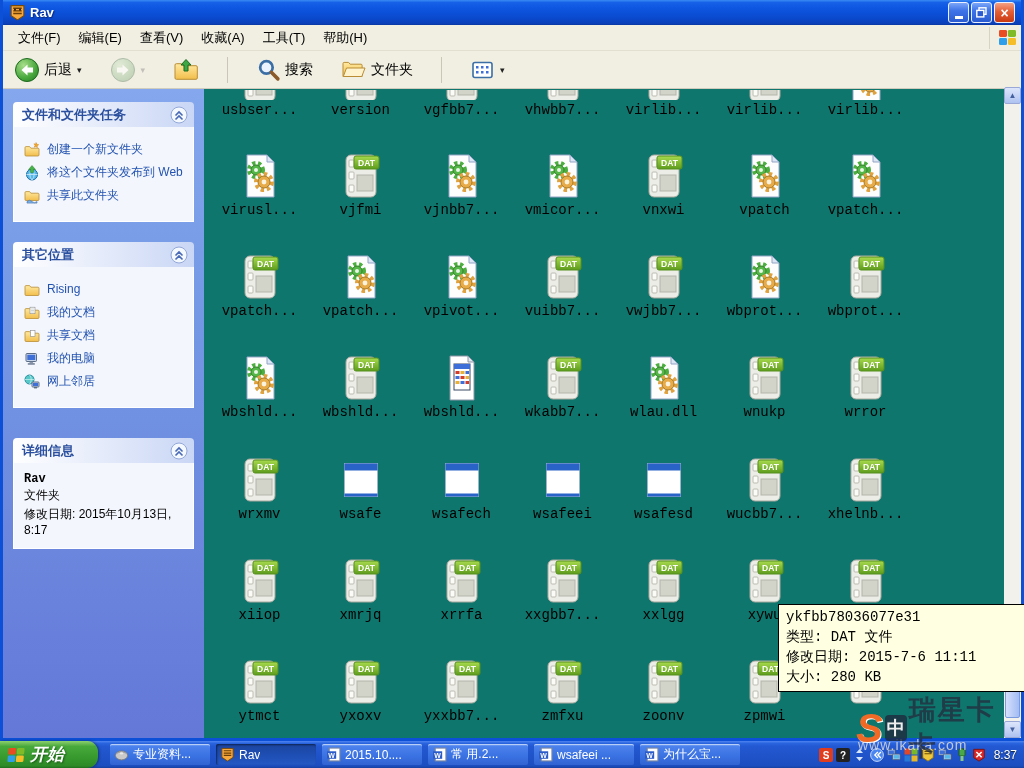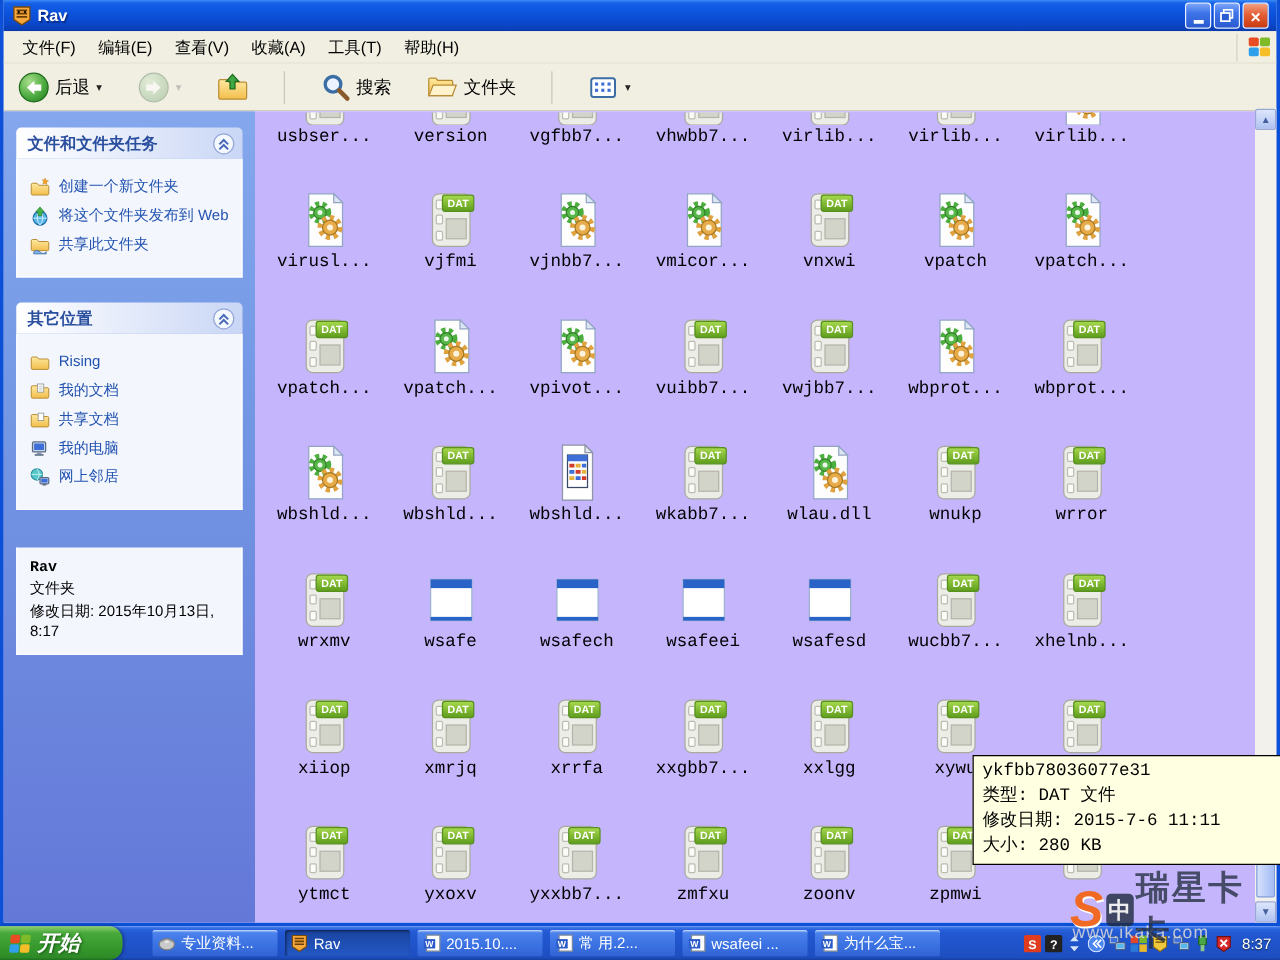--- a/index.html
+++ b/index.html
@@ -38,21 +38,21 @@
   .panel-header{height:25px;border-radius:4px 4px 0 0;background:linear-gradient(90deg,#FFFFFF 0%,#C9D6F5 100%);
     display:flex;align-items:center;justify-content:space-between;padding:0 6px 0 9px;cursor:pointer;}
   .panel-title{color:#2A4F9E;font-weight:bold;font-size:13px;}
   .panel-body{background:#F3F6FD;border:1px solid #fff;border-top:none;padding:8px 8px 10px 10px;}
   .side-link{display:flex;align-items:flex-start;gap:7px;margin:7px 0;cursor:pointer;}
   .side-link .s-lab{color:#2353B0;font-size:12px;line-height:14px;}
   .s-ico{width:16px;height:16px;flex:0 0 16px;}
   .details-body{font-size:12px;color:#000;line-height:16px;}
   .details-name{font-weight:bold;font-family:"Liberation Mono",monospace;font-size:12px;}
 
-  .content{flex:1;position:relative;background:#c4b5fd;overflow:hidden;}
+  .content{flex:1;position:relative;background:#0f766e;overflow:hidden;}
   #file-grid{position:absolute;left:5px;top:1px;right:0;bottom:0;}
   .file-cell{position:absolute;width:101px;text-align:center;cursor:pointer;}
   .fi-icon{width:48px;height:48px;margin:0 auto;}
   .fi-label{font-family:"Liberation Mono","DejaVu Sans Mono",monospace;font-size:14px;color:#000;margin-top:2px;white-space:nowrap;}
   .file-cell.partial .fi-icon{height:10px;overflow:hidden;}
   .file-cell.partial .fi-icon svg{margin-top:-38px;}
   .file-cell.partial .fi-label{margin-top:2px;}
 
   
   .scrollbar{position:absolute;left:1004px;top:87px;width:17px;height:651px;background:#F2F1EC;z-index:20;}
@@ -68,21 +68,21 @@
   .tooltip{position:absolute;left:778px;top:604px;width:293px;box-sizing:border-box;background:#FFFFE1;border:1px solid #000;
     padding:2px 7px 4px 7px;z-index:40;font-family:"Liberation Mono","DejaVu Sans Mono",monospace;font-size:14px;line-height:20px;color:#000;}
 
   
   .taskbar{position:absolute;left:0;bottom:0;width:1024px;height:27px;z-index:30;
     background:linear-gradient(180deg,#4E84EF 0%,#2A63DE 9%,#2258D2 20%,#1D4EC0 92%,#16409F 100%);display:flex;align-items:center;}
   .start-btn{height:27px;width:98px;border-radius:0 11px 11px 0;display:flex;align-items:center;gap:5px;padding-left:7px;box-sizing:border-box;cursor:pointer;
     background:linear-gradient(180deg,#8ED06F 0%,#48A93B 20%,#379A2E 60%,#2E8A27 92%,#1E701C 100%);
     box-shadow:1px 0 3px rgba(0,0,0,.4);}
   .start-label{color:#fff;font-weight:bold;font-style:italic;font-size:17px;text-shadow:1px 1px 2px #1A5A14;}
-  .task-buttons{display:flex;gap:6px;margin-left:24px;}
+  .task-buttons{display:flex;gap:6px;margin-left:12px;}
   .task-btn{width:100px;height:21px;border-radius:2px;display:flex;align-items:center;gap:4px;padding:0 4px;box-sizing:border-box;cursor:pointer;
     background:linear-gradient(180deg,#89B0F4 0%,#4A81EC 12%,#3A71E2 60%,#3263D2 100%);box-shadow:inset 0 1px 0 rgba(255,255,255,.45);}
   .task-btn.active{background:linear-gradient(180deg,#1B449E 0%,#1E4FB5 55%,#2458C4 100%);box-shadow:inset 1px 1px 2px rgba(0,0,0,.5);}
   .task-btn .t-lab{color:#fff;font-size:12px;white-space:nowrap;overflow:hidden;}
   .t-ico{width:15px;height:15px;flex:0 0 15px;}
   .tray{position:absolute;right:3px;top:0;height:27px;display:flex;align-items:center;gap:3px;}
   .tray-ico{width:14px;height:14px;display:flex;align-items:center;justify-content:center;cursor:pointer;}
   .clock{color:#fff;font-size:12px;margin:0 4px 0 5px;text-shadow:0 1px 1px #123;}
 
   
@@ -299,20 +299,27 @@
                     <path d="M1 5.5h9M5.5 1a6.5 6.5 0 010 9" fill="none" stroke="#CFF2F2" stroke-width=".7"></path>
                     <rect x="8" y="8" width="7" height="5" rx=".8" fill="#C8D4E8" stroke="#5A6B85"></rect>
                     <rect x="9" y="9" width="5" height="3" fill="#3E6ED8"></rect>
                     <rect x="10" y="13" width="3" height="1.4" fill="#5A6B85"></rect>
                   </svg></span>
                 <span class="s-lab">网上邻居</span>
               </div>
             </div>
       </div>
       <div class="panel">
+        <div class="panel-header">
+          <span class="panel-title">详细信息</span>
+          <svg width="18" height="18" viewBox="0 0 18 18">
+                <circle cx="9" cy="9" r="8" fill="#F4F8FF" stroke="#93A8D8"></circle>
+                <path d="M5.5 9.5L9 6l3.5 3.5M5.5 13.5L9 10l3.5 3.5" fill="none" stroke="#4868B8" stroke-width="1.6"></path>
+              </svg>
+        </div>
         <div class="panel-body details-body">
           <div class="details-name">Rav</div>
           <div>文件夹</div>
           <div style="margin-top:3px;">修改日期: 2015年10月13日, 8:17</div>
         </div>
       </div>
     </div>
     <div class="content">
       <div id="file-grid">
             <div class="file-cell partial" style="left: 0px; top: 0px;">

